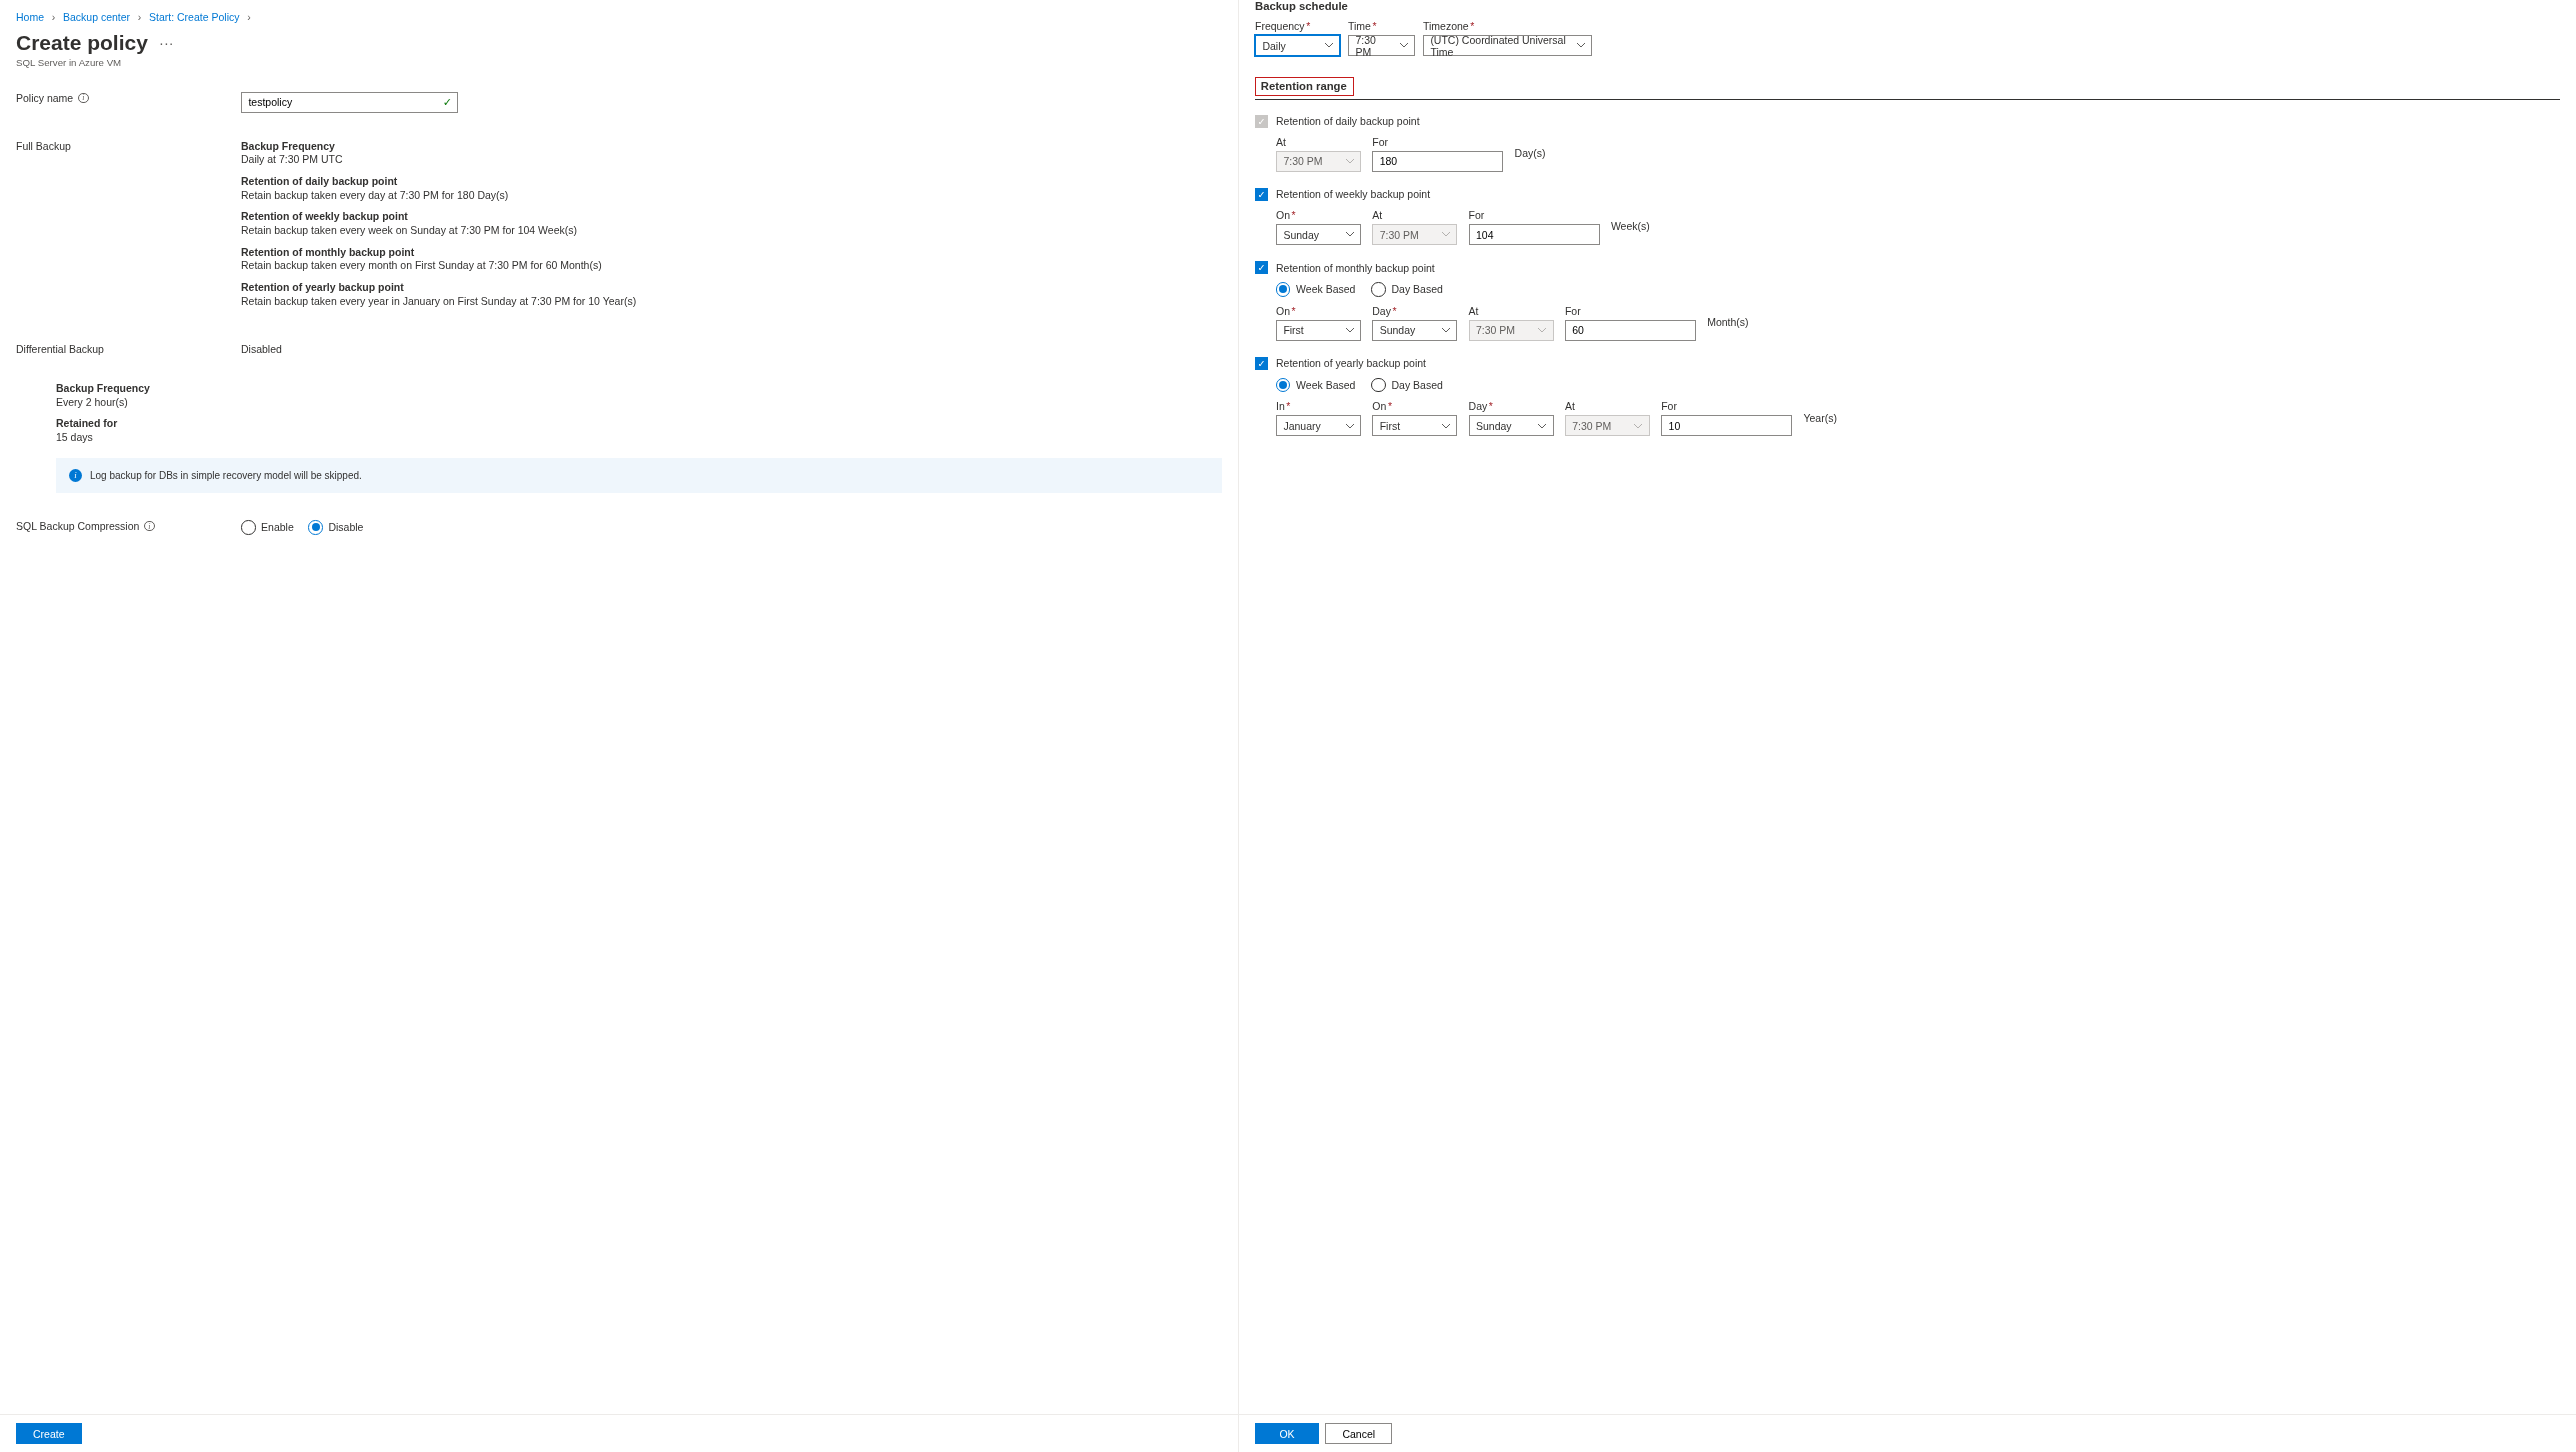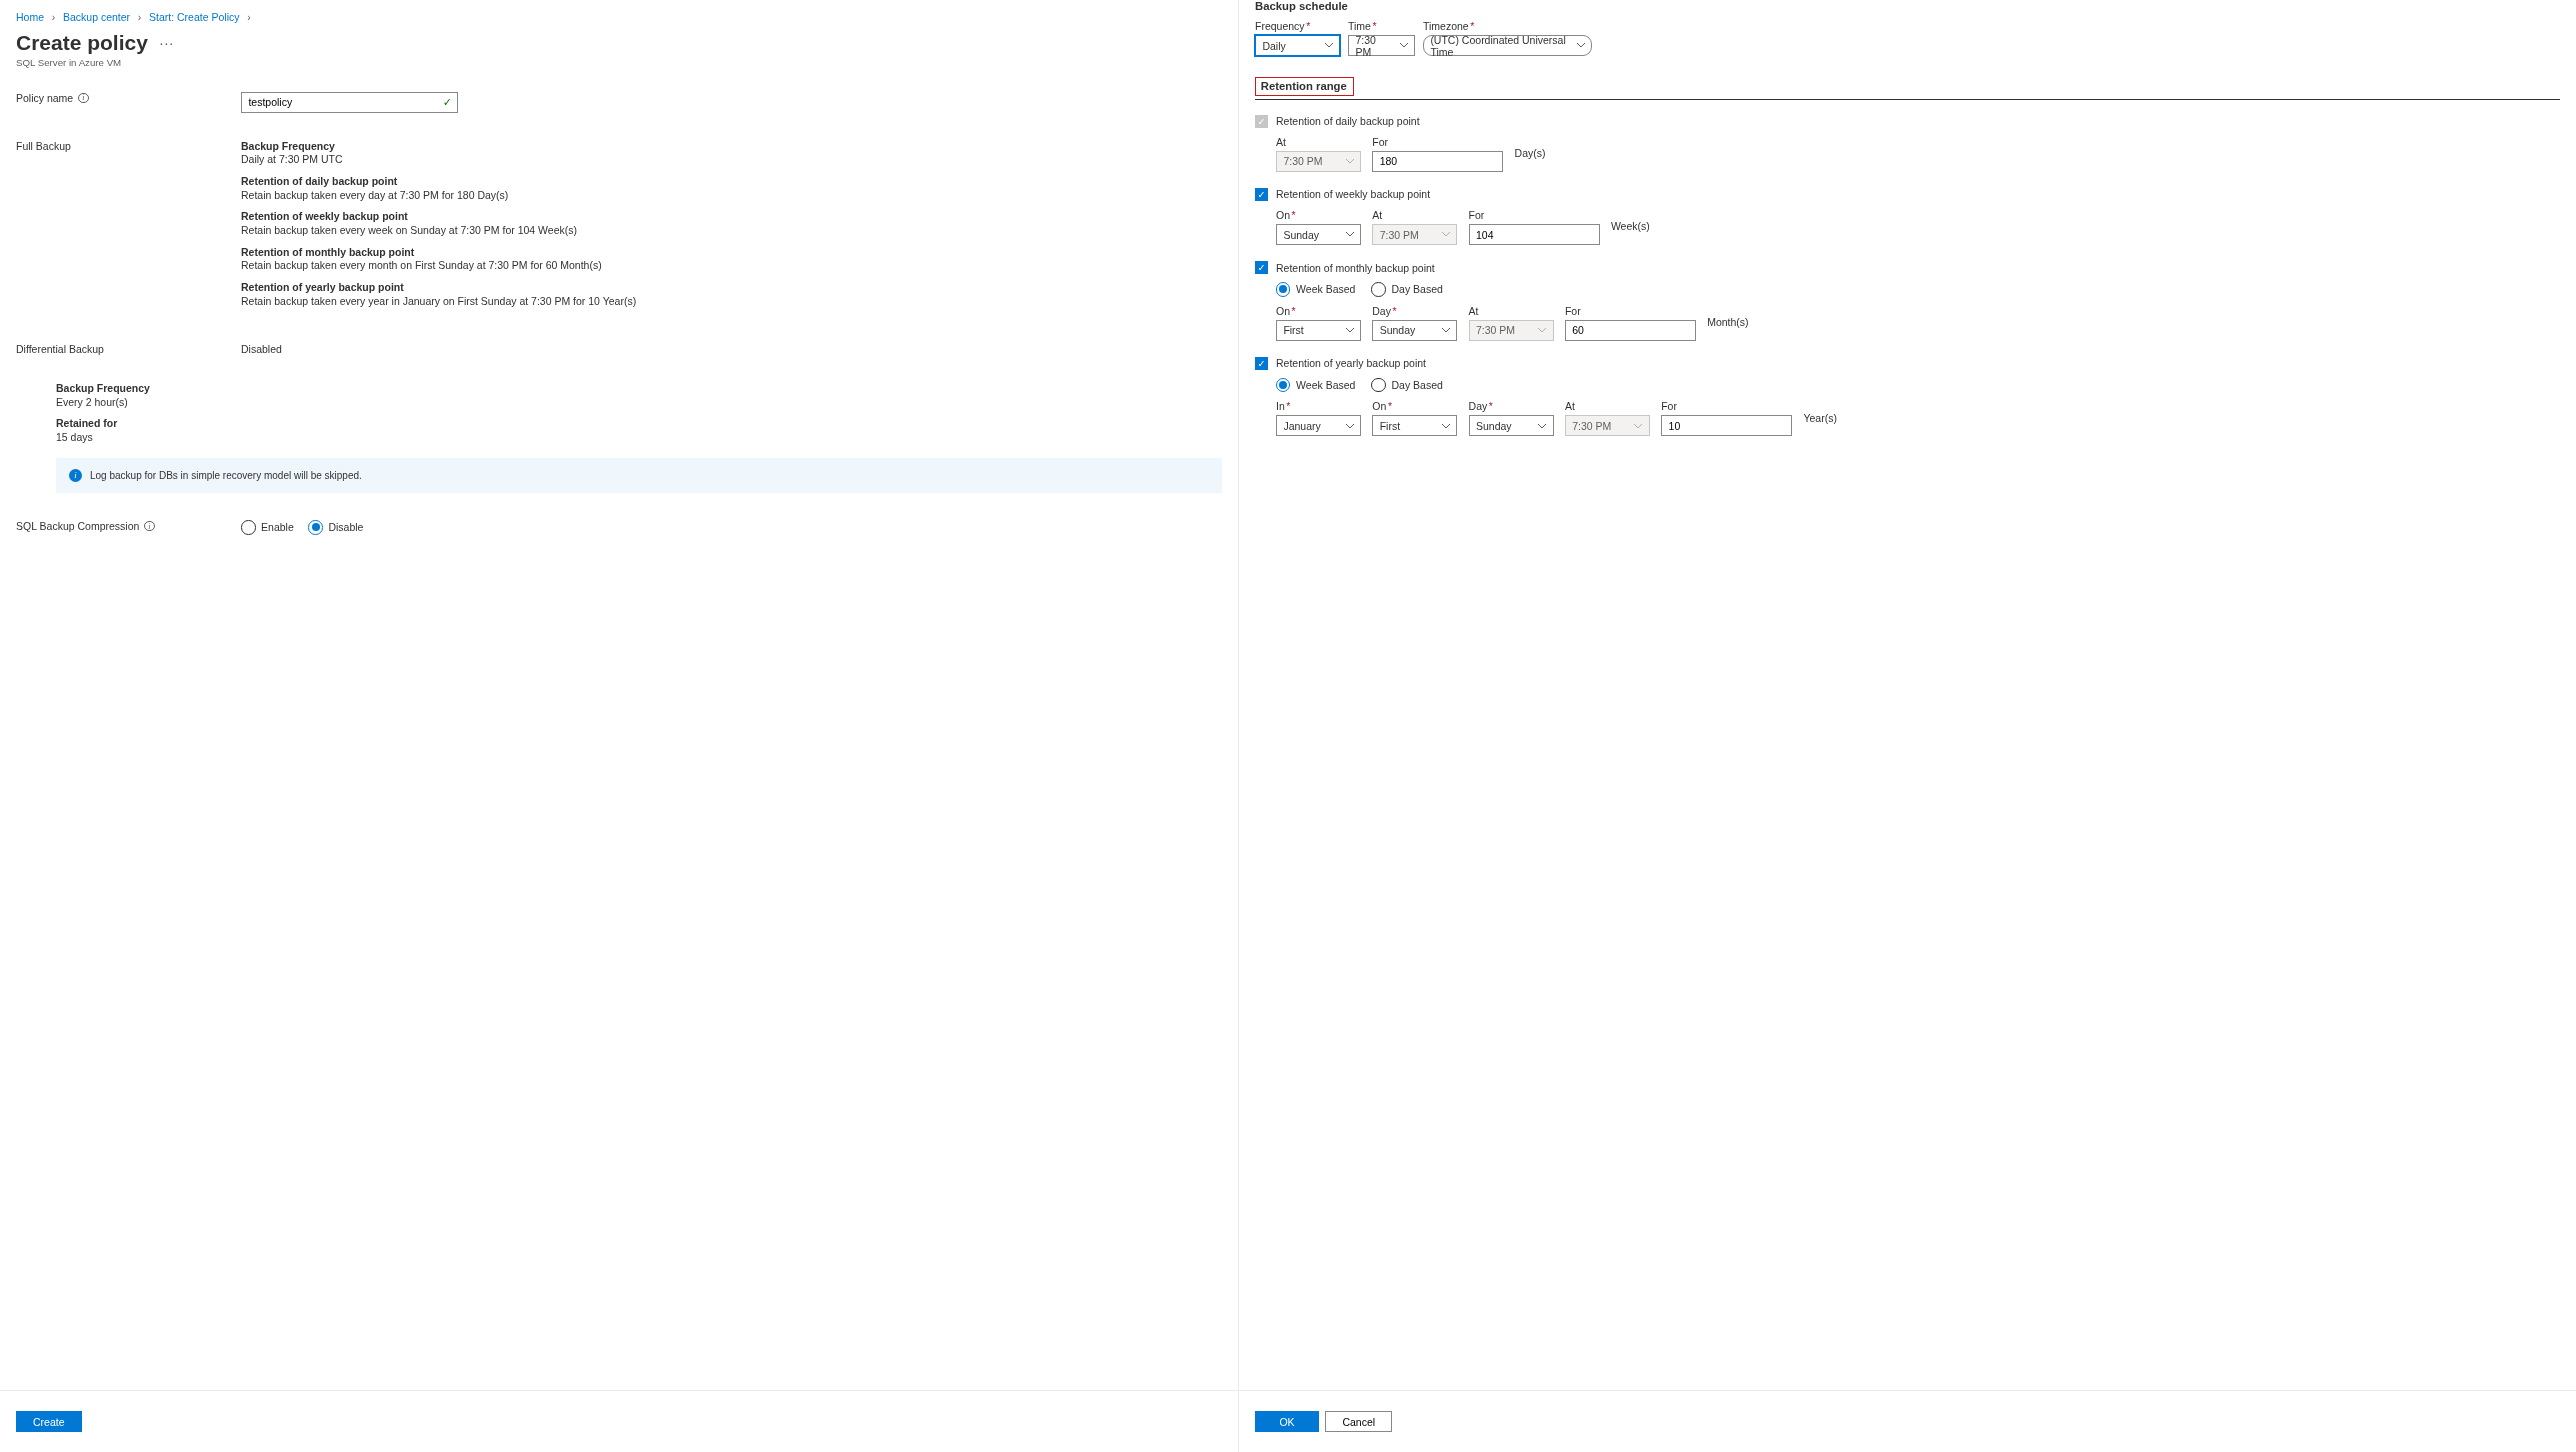--- a/index.html
+++ b/index.html
@@ -21,21 +21,21 @@
   }
   .right-pane {
     flex: 1.08;
     display: flex;
     flex-direction: column;
     position: relative;
   }
   .pane-body { flex: 1; padding: 6.4px 16px 0 16px; overflow-y: auto; }
   .pane-footer {
     border-top: 0.8px solid #edebe9;
-    padding: 20px 16px;
+    padding: 8px 16px;
     display: flex;
     gap: 6.4px;
   }
 
   
   .breadcrumb { padding: 4.8px 0 8px 0; color: #605e5c; }
   .breadcrumb a { color: #0078d4; text-decoration: none; cursor: pointer; }
   .breadcrumb .sep { margin: 0 4.8px; color: #605e5c; }
 
   
@@ -197,21 +197,21 @@
     cursor: pointer;
     display: inline-flex;
     align-items: center;
     justify-content: center;
   }
   .btn.primary { background: #0078d4; border-color: #0078d4; color: #fff; }
 
   .w-policy-name { width: 217px; position: relative; }
   .w-freq { width: 85px; }
   .w-time { width: 67px; }
-  .w-tz { width: 169px; border-radius: 9px; }
+  .w-tz { width: 169px; }
   .w-at { width: 85px; }
   .w-for { width: 131px; }
   .w-day { width: 85px; }
   .w-on { width: 85px; }
   .w-month { width: 85px; }
 
   input.value-input { border: none; outline: none; width: 100%; height: 100%; font-size: 10.5px; background: transparent; }
 </style>
 </head>
 <body>

